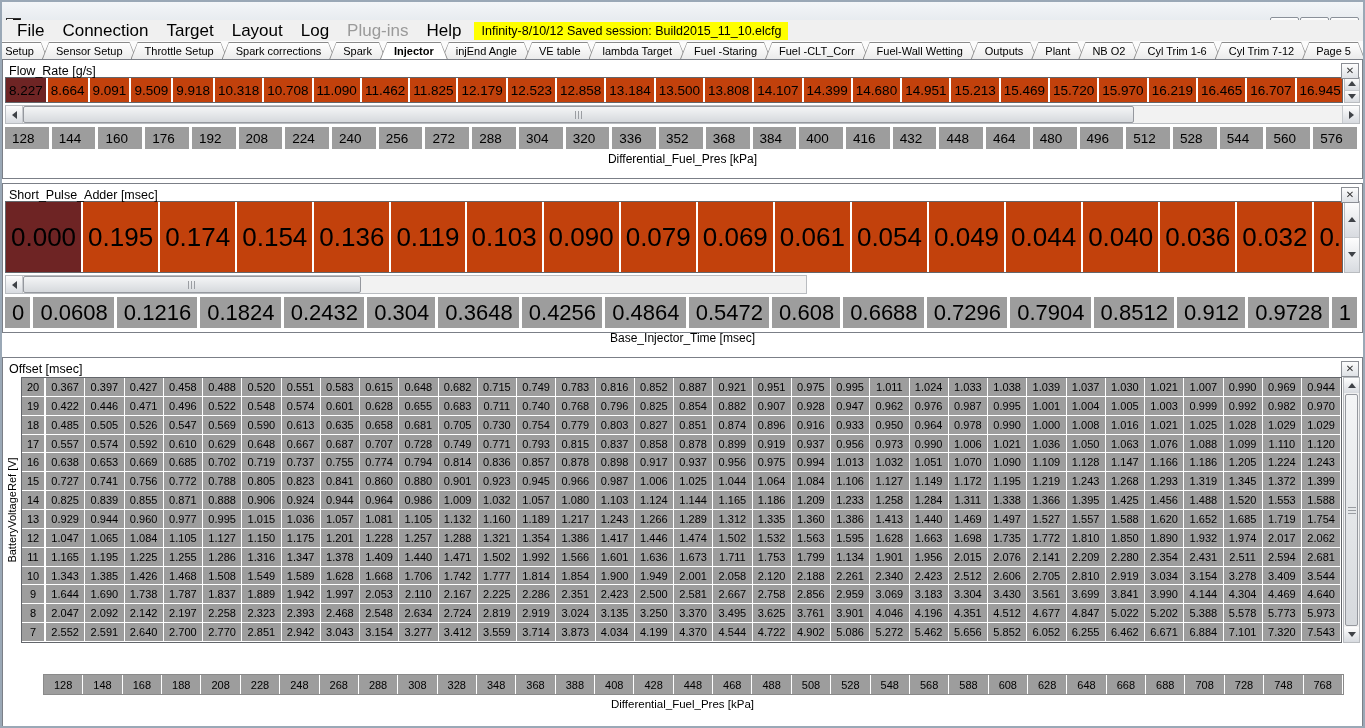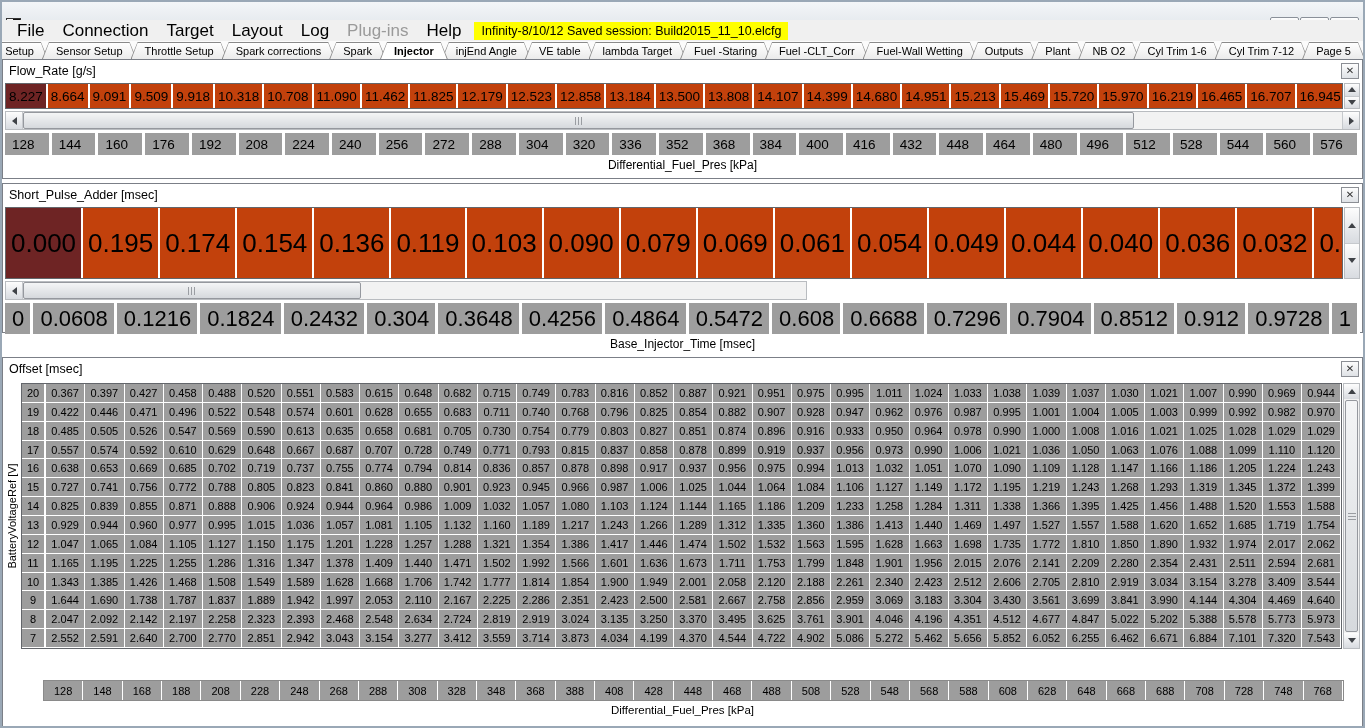--- a/index.html
+++ b/index.html
@@ -36,21 +36,21 @@
   .tab-in{clip-path:polygon(6px 0,calc(100% - 6px) 0,100% 100%,0 100%);
     background:linear-gradient(#ffffff,#ebebeb);font-size:11px;padding:2px 13px 0;white-space:nowrap;}
   .tab.on{z-index:5;}
   .tab.on .tab-in{background:#fff;font-weight:bold;}
 
   
   .panel{position:absolute;left:2px;right:2px;border:1px solid #7b7f87;background:#fff;}
   #panel-flow{top:59px;height:118px;}
   #panel-short{top:183px;height:148px;}
   #panel-offset{top:357px;height:369px;}
-  .phead{height:23px;position:relative;}
+  .phead{height:17px;position:relative;}
   .ptitle{position:absolute;left:6px;top:4px;font-size:12.5px;}
   .pclose{position:absolute;right:3px;top:3px;width:16px;height:14px;border:1px solid #8b8e94;
     background:linear-gradient(#fdfdfd,#dfe2e6);display:flex;align-items:center;justify-content:center;}
   .pclose span{font-size:10px;line-height:10px;color:#333;}
 
   
   .rowwrap{display:flex;margin:0 2px;}
   .trow{display:flex;overflow:hidden;flex:1;border:1px solid #63666b;background:#9d9d9d;}
   .cell{flex:1 0 auto;display:flex;align-items:center;padding:0 3px;border-right:2px solid #fff;
     background:#c2410c;white-space:nowrap;}
@@ -701,21 +701,21 @@
           <span class="ocell">1.471</span>
           <span class="ocell">1.502</span>
           <span class="ocell">1.992</span>
           <span class="ocell">1.566</span>
           <span class="ocell">1.601</span>
           <span class="ocell">1.636</span>
           <span class="ocell">1.673</span>
           <span class="ocell">1.711</span>
           <span class="ocell">1.753</span>
           <span class="ocell">1.799</span>
-          <span class="ocell">1.848</span>
+          <span class="ocell">1.134</span>
           <span class="ocell">1.901</span>
           <span class="ocell">1.956</span>
           <span class="ocell">2.015</span>
           <span class="ocell">2.076</span>
           <span class="ocell">2.141</span>
           <span class="ocell">2.209</span>
           <span class="ocell">2.280</span>
           <span class="ocell">2.354</span>
           <span class="ocell">2.431</span>
           <span class="ocell">2.511</span>

